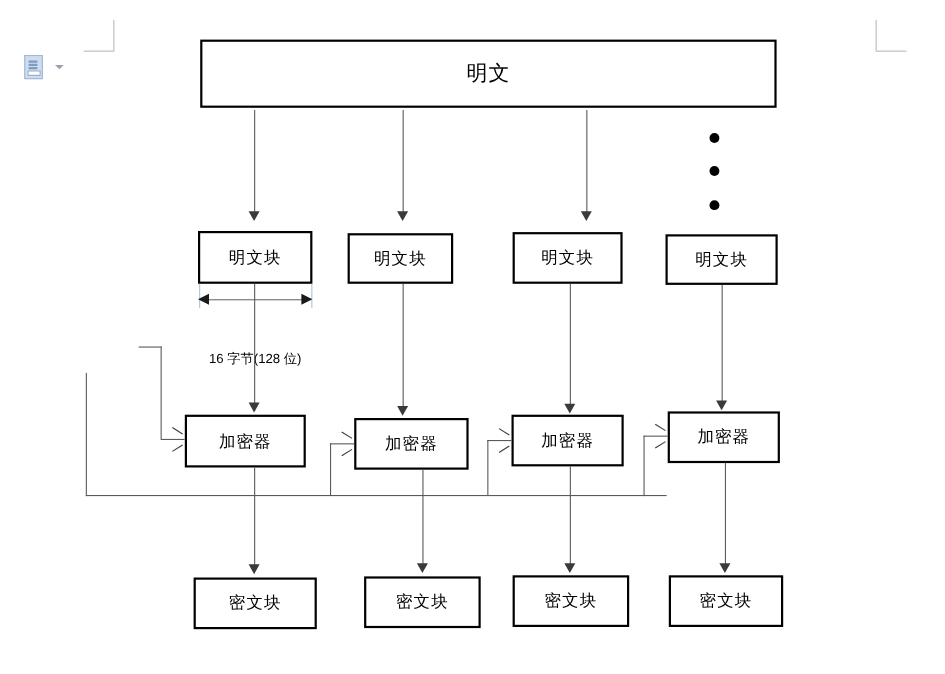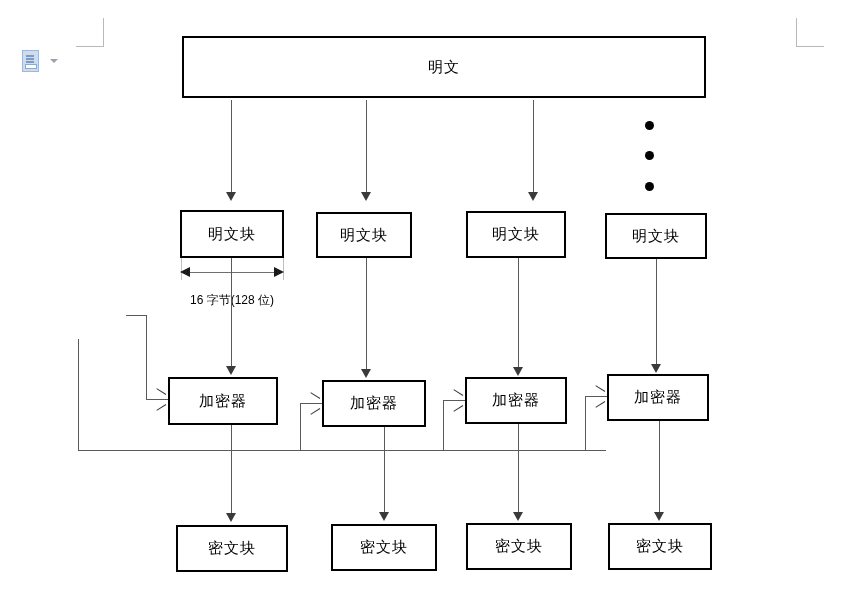--- a/index.html
+++ b/index.html
@@ -77,21 +77,21 @@
     background: #ffffff;
     border: 2px solid #000000;
     display: flex;
     align-items: center;
     justify-content: center;
     color: #000000;
     font-size: 15px;
     letter-spacing: 1px;
     white-space: nowrap;
   }
-  .node.big { font-size: 15px; }
+  .node.big { font-size: 19px; }
 
   
   .vline {
     position: absolute;
     width: 0;
     border-left: 1.5px solid #5a5a5a;
   }
   .hline {
     position: absolute;
     height: 0;
@@ -203,21 +203,21 @@
   </div>
   <div class="node" style="left:605px; top:213px; width:102px; height:46px;">
     <span>明文块</span>
   </div>
 
   <div class="dim-guide" style="left:181px; top:258px; height:22px;"></div>
   <div class="dim-guide" style="left:283px; top:258px; height:22px;"></div>
   <div class="dim-line" style="left:184px; top:272px; width:96px;"></div>
   <div class="dim-head left" style="left:180px; top:267px;"></div>
   <div class="dim-head right" style="left:274px; top:267px;"></div>
-  <div class="dim-label" style="left:190px; top:292px;">16 字节(128 位)</div>
+  <div class="dim-label" style="left:190px; top:318px;">16 字节(128 位)</div>
 
 
   <div class="hline" style="left:126px; top:315px; width:21px;"></div>
   <div class="vline" style="left:146px; top:315px; height:84px;"></div>
   <div class="hline" style="left:146px; top:399px; width:22px;"></div>
   <div class="arrow-open-right" style="left:155px; top:394px;"></div>
 
   <div class="vline" style="left:78px; top:339px; height:112px;"></div>
   <div class="hline" style="left:78px; top:450px; width:528px;"></div>
 

